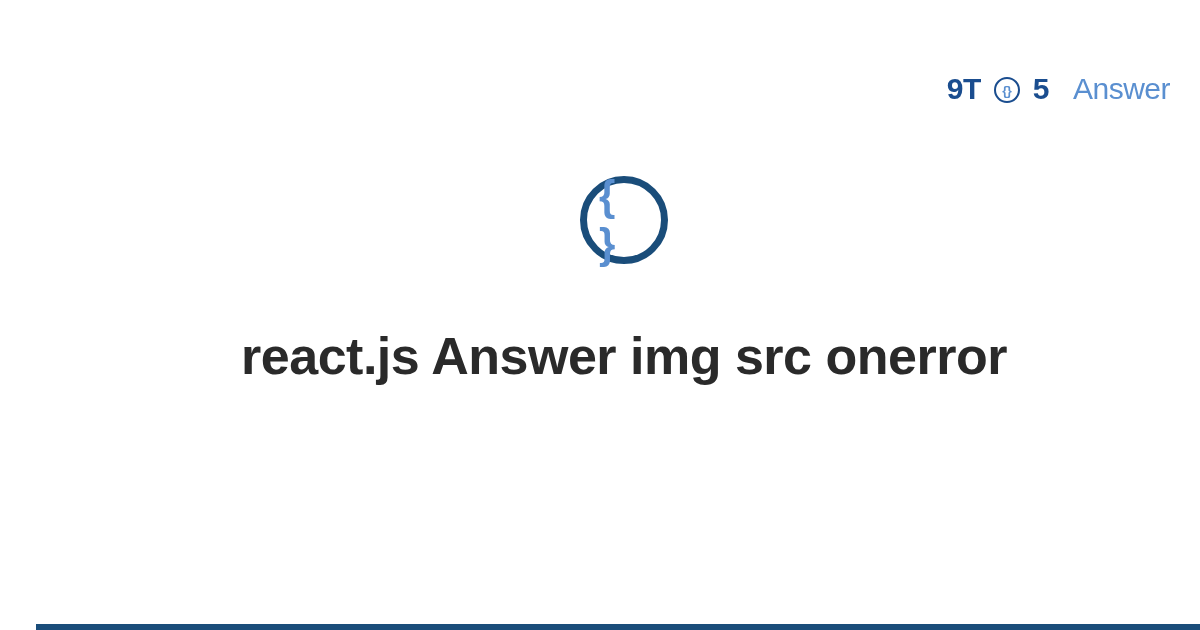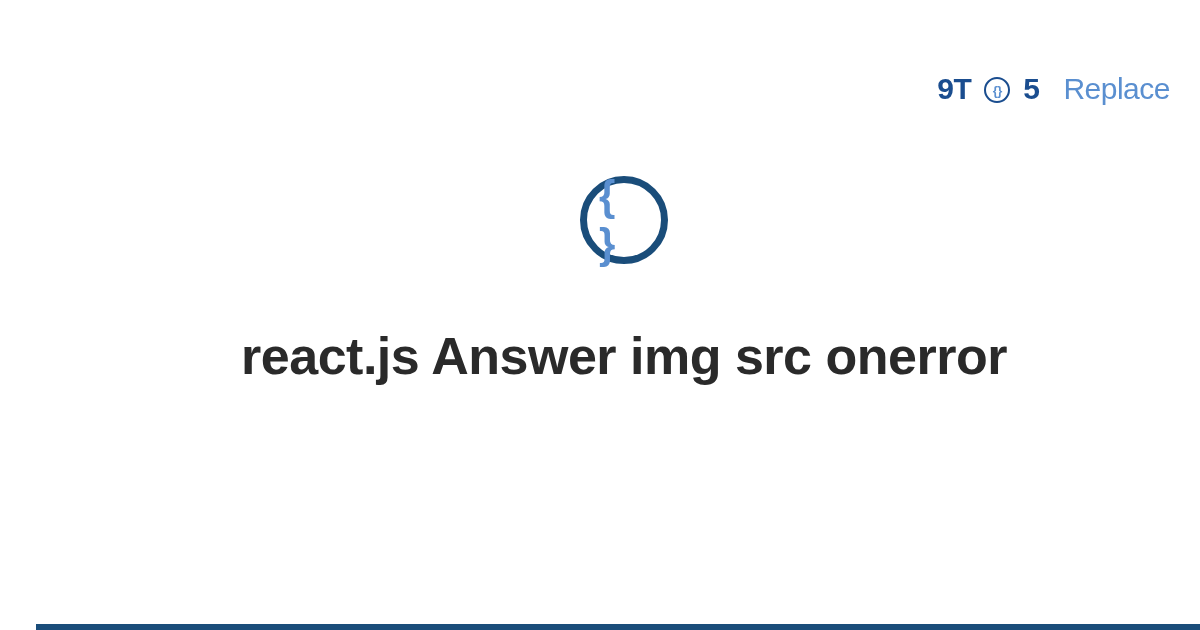--- a/index.html
+++ b/index.html
@@ -97,21 +97,21 @@
   </style>
 </head>
 <body>
 
 <div class="logo">
   <span class="logo-9t">9T</span>
   <span class="logo-o">
     <span class="logo-o-inner">{}</span>
   </span>
   <span class="logo-5">5</span>
-  <span class="logo-answer">Replace</span>
+  <span class="logo-answer">Answer</span>
 </div>
 
 <div class="content">
   <div class="icon-circle">
     <span class="icon-brace">{ }</span>
   </div>
   <h1 class="title">react.js Answer img src onerror</h1>
 </div>
 
 <div class="bottom-bar"></div>

